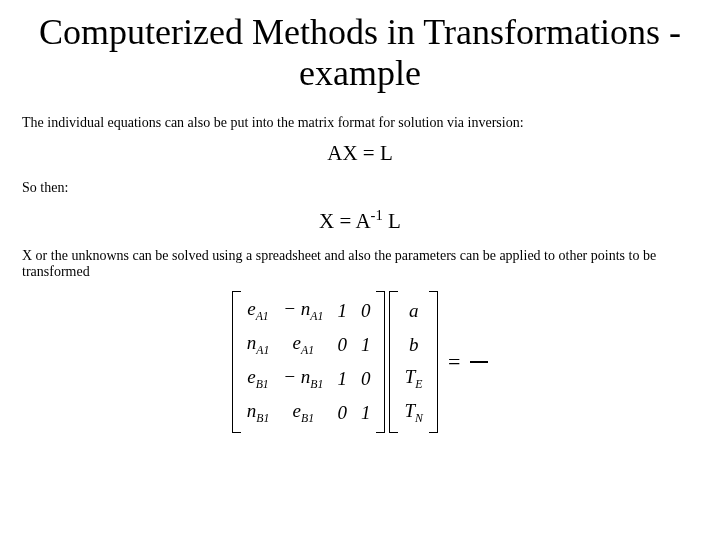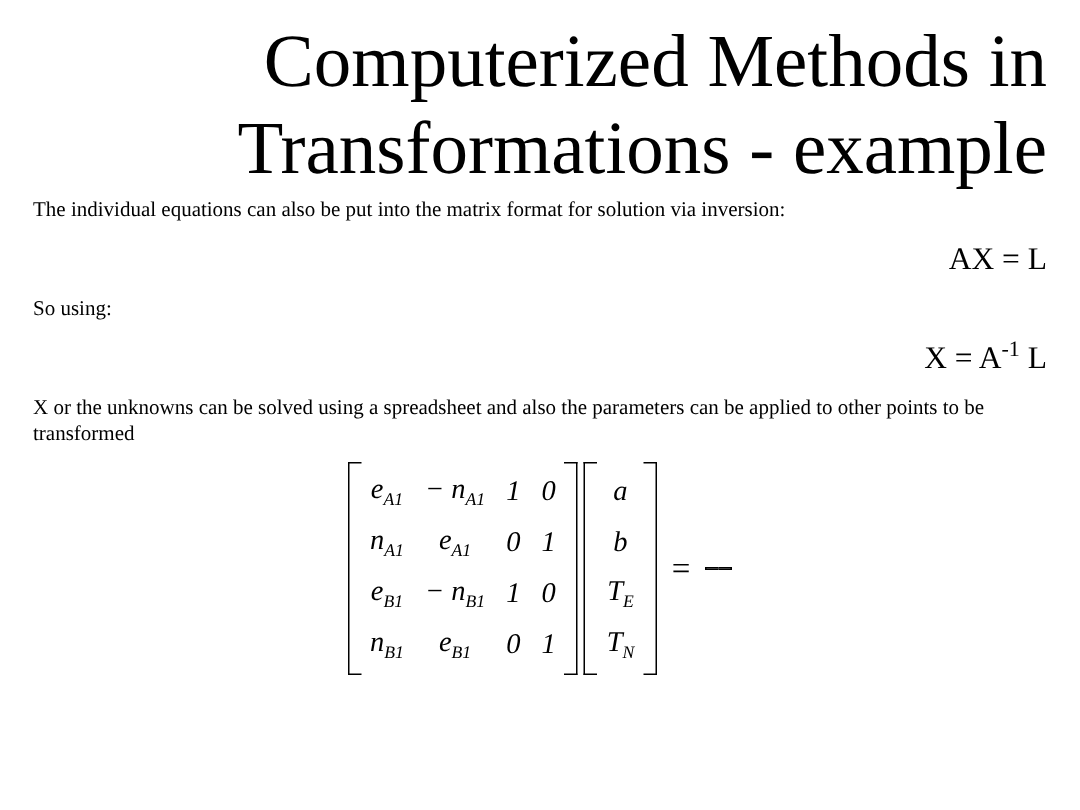--- a/index.html
+++ b/index.html
@@ -6,34 +6,34 @@
   body {
     width: 720px;
     height: 540px;
     background: #fff;
     font-family: "Times New Roman", Times, serif;
     color: #000;
     padding: 12px 22px;
     overflow: hidden;
   }
   h1 {
-    font-size: 50px;
+    font-size: 36px;
     font-weight: 400;
-    text-align: right;
+    text-align: center;
     line-height: 1.15;
-    margin-bottom: 6px;
+    margin-bottom: 20px;
   }
   .para {
     font-size: 14px;
     line-height: 1.18;
     margin-bottom: 10px;
   }
   .eq-line {
     font-size: 21px;
-    text-align: right;
+    text-align: center;
     margin: 8px 0 14px;
   }
   .eq-line sup { font-size: 0.7em; vertical-align: super; }
   .matrix-wrap {
     display: flex;
     justify-content: center;
     align-items: center;
     gap: 4px;
     margin-top: 8px;
     font-family: "Times New Roman", Times, serif;
@@ -72,21 +72,21 @@
 </style>
 </head>
 <body>
 
 <h1>Computerized Methods in Transformations - example</h1>
 
 <p class="para">The individual equations can also be put into the matrix format for solution via inversion:</p>
 
 <div class="eq-line">AX = L</div>
 
-<p class="para">So using:</p>
+<p class="para">So then:</p>
 
 <div class="eq-line">
   <span>X = A</span><sup>-1</sup><span> L</span>
 </div>
 
 <p class="para">X or the unknowns can be solved using a spreadsheet and also the parameters can be applied to other points to be transformed</p>
 
 <div class="matrix-wrap">
 
   <div class="mx">

